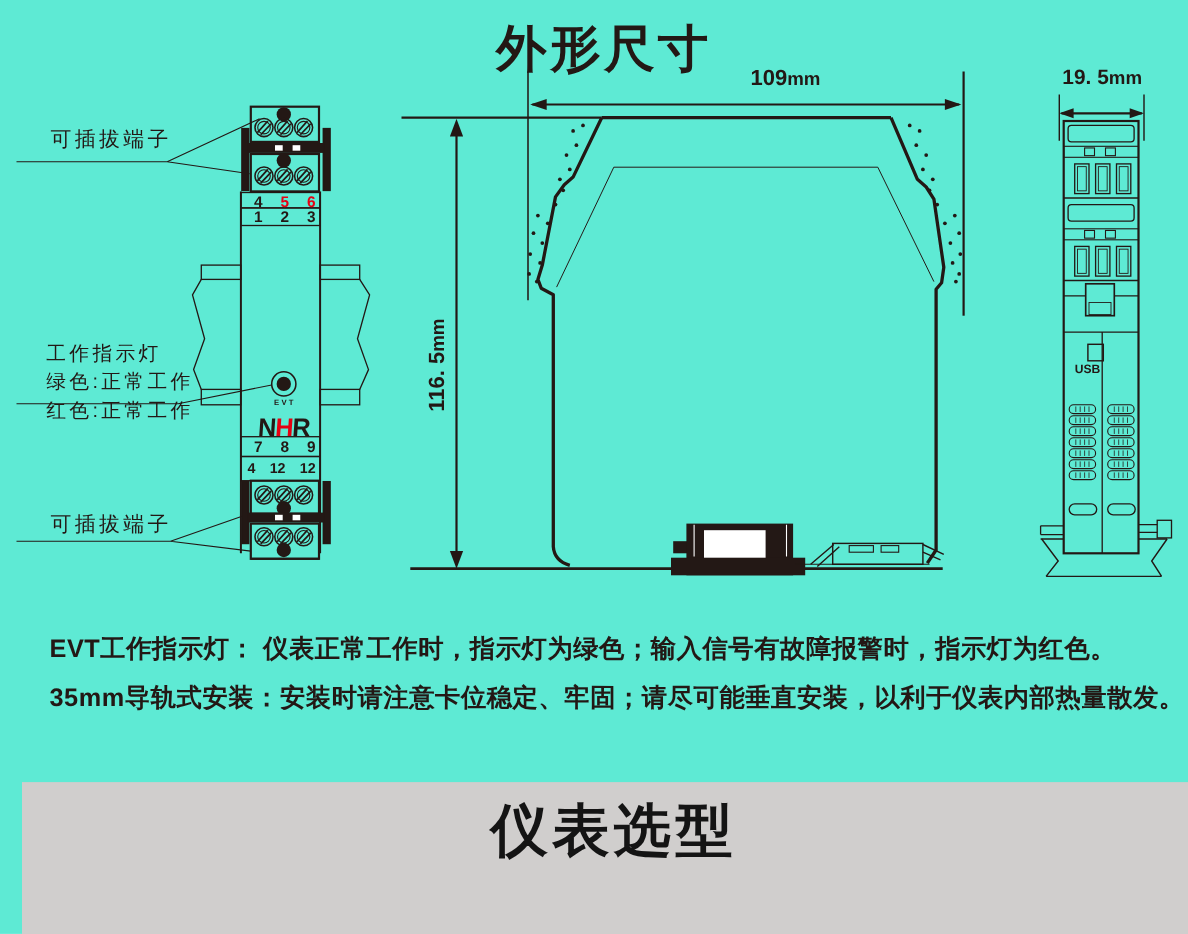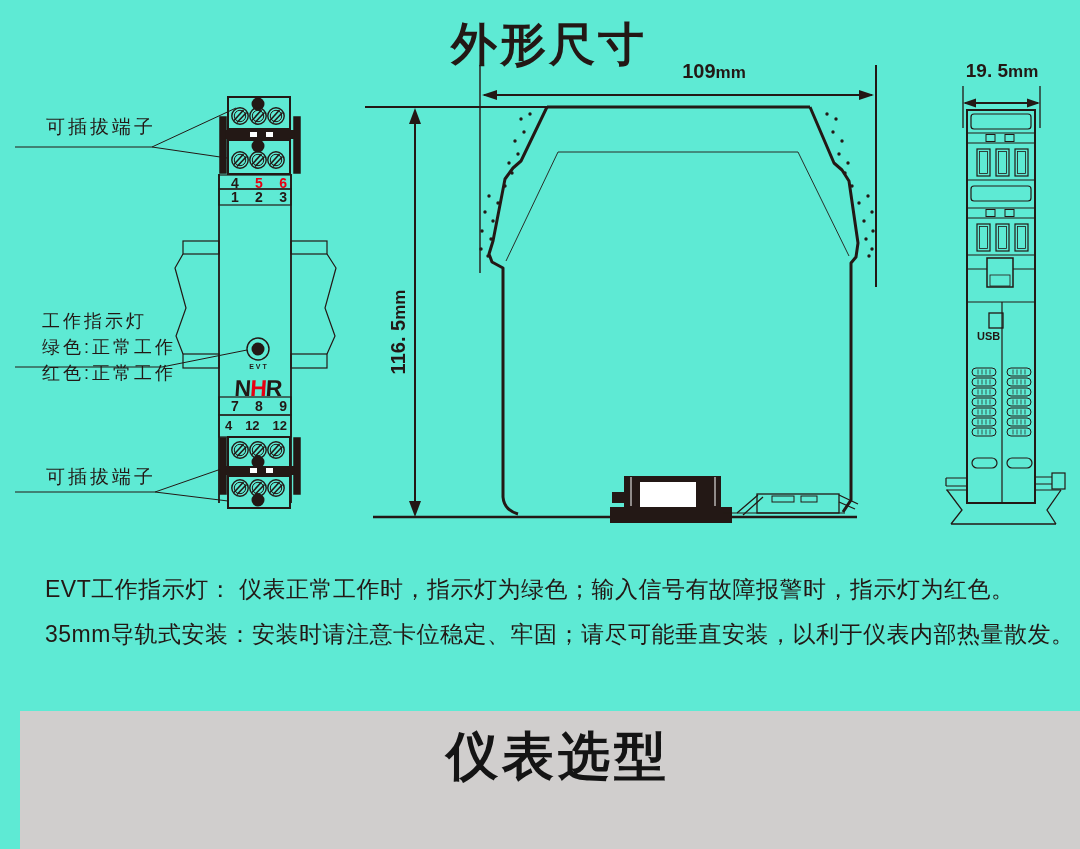--- a/index.html
+++ b/index.html
@@ -11,21 +11,21 @@
   .cn-label{font-size:19px;font-weight:normal;letter-spacing:3px;white-space:nowrap;color:#231815;}
   .ind-label{line-height:26px;}
   .dim-label{font-size:20px;font-weight:bold;white-space:nowrap;transform:translateX(-50%);}
   .dim-label .mm{font-size:17px;font-weight:bold;}
   .dim-v{transform:translate(-50%,-50%) rotate(-90deg);transform-origin:center;}
   .term-row{display:flex;justify-content:space-between;font-size:14px;font-weight:bold;white-space:nowrap;}
   .red{color:#e60012;}
   .evt-label{font-size:7px;font-weight:bold;letter-spacing:2px;transform:translateX(-50%);}
   .nhr-logo{font-size:23px;font-weight:bold;letter-spacing:-1px;transform:translateX(-50%) skewX(-4deg);white-space:nowrap;}
   .usb-label{font-size:11px;font-weight:bold;}
-  .note{font-size:23px;font-weight:400;letter-spacing:0.5px;white-space:nowrap;text-align:center;}
+  .note{font-size:23px;font-weight:700;letter-spacing:0.5px;white-space:nowrap;text-align:center;}
   .banner{background:#d0cecd;text-align:center;}
   .banner-title{font-size:52px;font-weight:bold;letter-spacing:4px;margin-top:17px;line-height:1.1;color:#141414;}
   .banner-sub{font-size:24px;color:#2b2b2b;margin-top:1px;letter-spacing:0.5px;}
 </style>
 </head>
 <body>
 
 <div class="page">
 
   <div class="abs page-title" style="left:549px;top:14px;">外形尺寸</div>

